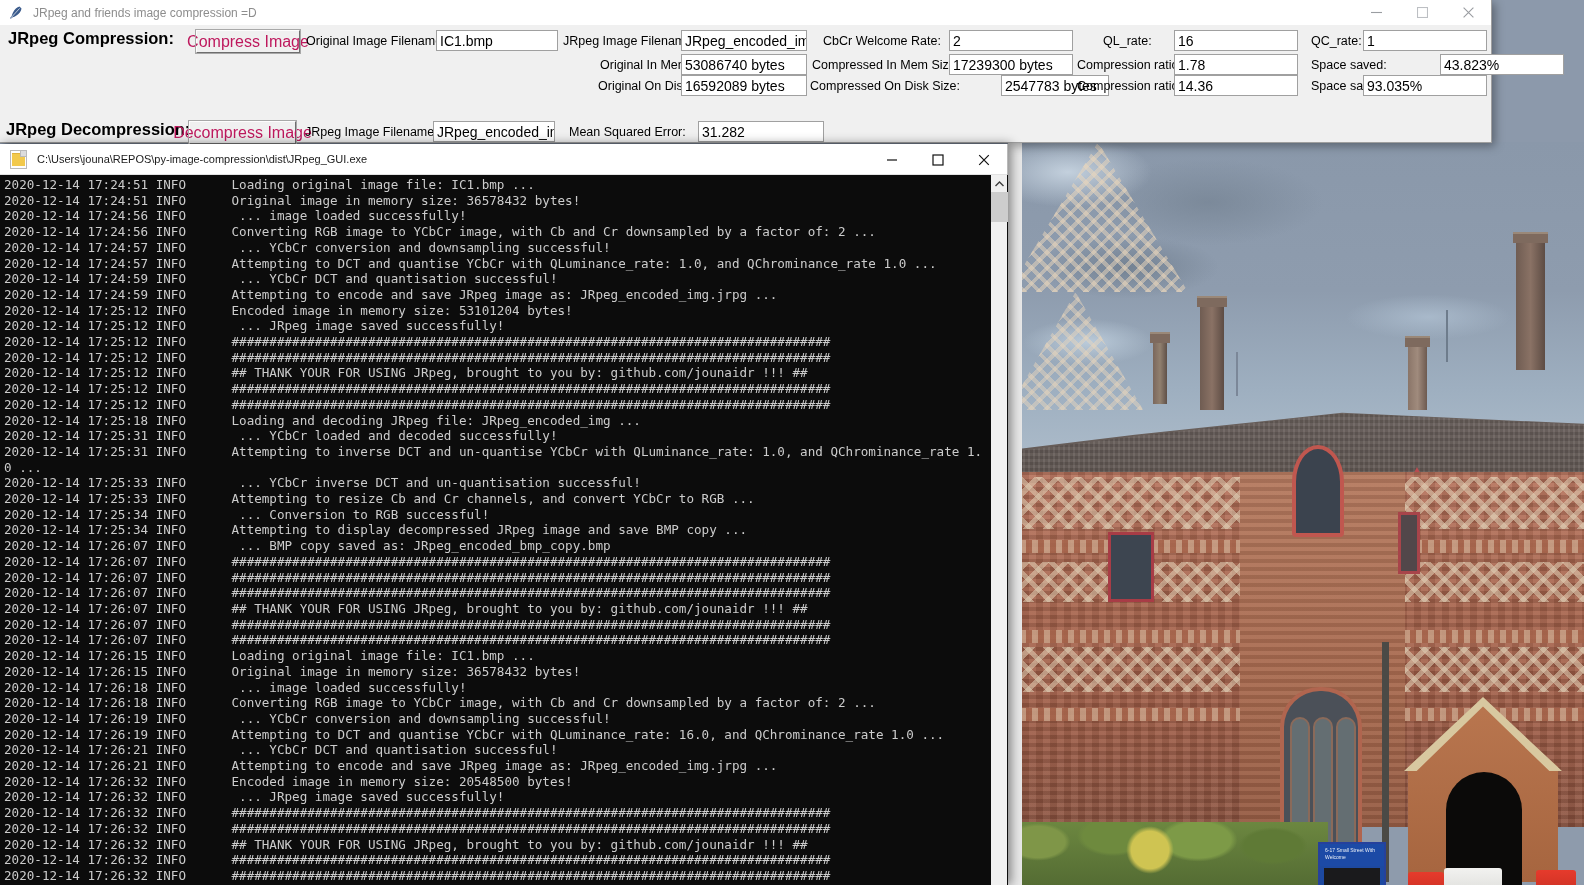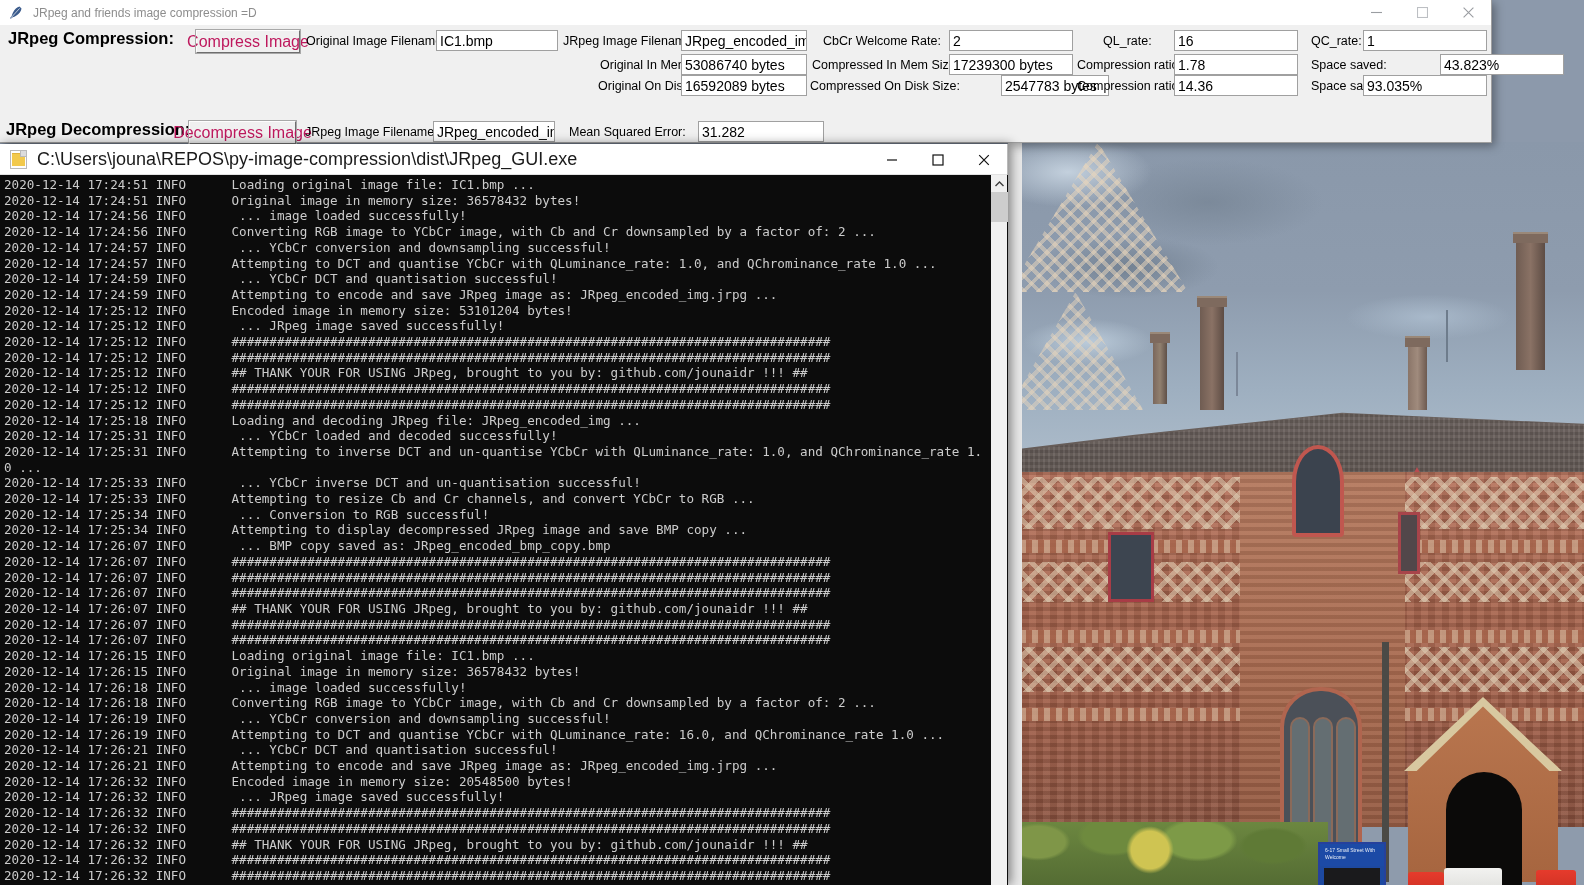--- a/index.html
+++ b/index.html
@@ -242,21 +242,21 @@
     margin-left:10px; width:17px; height:19px; position:relative;
     background:#fdfdfd; border:1px solid #b9b9b9;
   }
   .cmd-icon .fold { position:absolute; right:0; top:0; width:6px; height:6px;
     background:#dcdcdc; border-left:1px solid #b9b9b9; border-bottom:1px solid #b9b9b9; }
   .cmd-icon .tab { position:absolute; left:1px; top:3px; width:13px; height:12px;
     background:#f2c94c; }
   .cmd-icon .tab2 { position:absolute; left:1px; top:2px; width:13px; height:3px;
     background:#e0b23c; }
   #console-title {
-    margin-left:10px; font-size:18px; color:#1a1a1a;
+    margin-left:10px; font-size:11px; color:#1a1a1a;
     font-family:"Liberation Sans",sans-serif; white-space:nowrap;
   }
   .cwbtns { position:absolute; right:0; top:0; height:31px; display:flex; }
   .cwbtn { width:46px; height:31px; display:flex; align-items:center; justify-content:center;
     color:#0a0a0a; }
 
   #console-body {
     position:absolute; left:0; top:31px; width:1008px; height:710px;
     background:#0c0c0c; overflow:hidden;
   }

